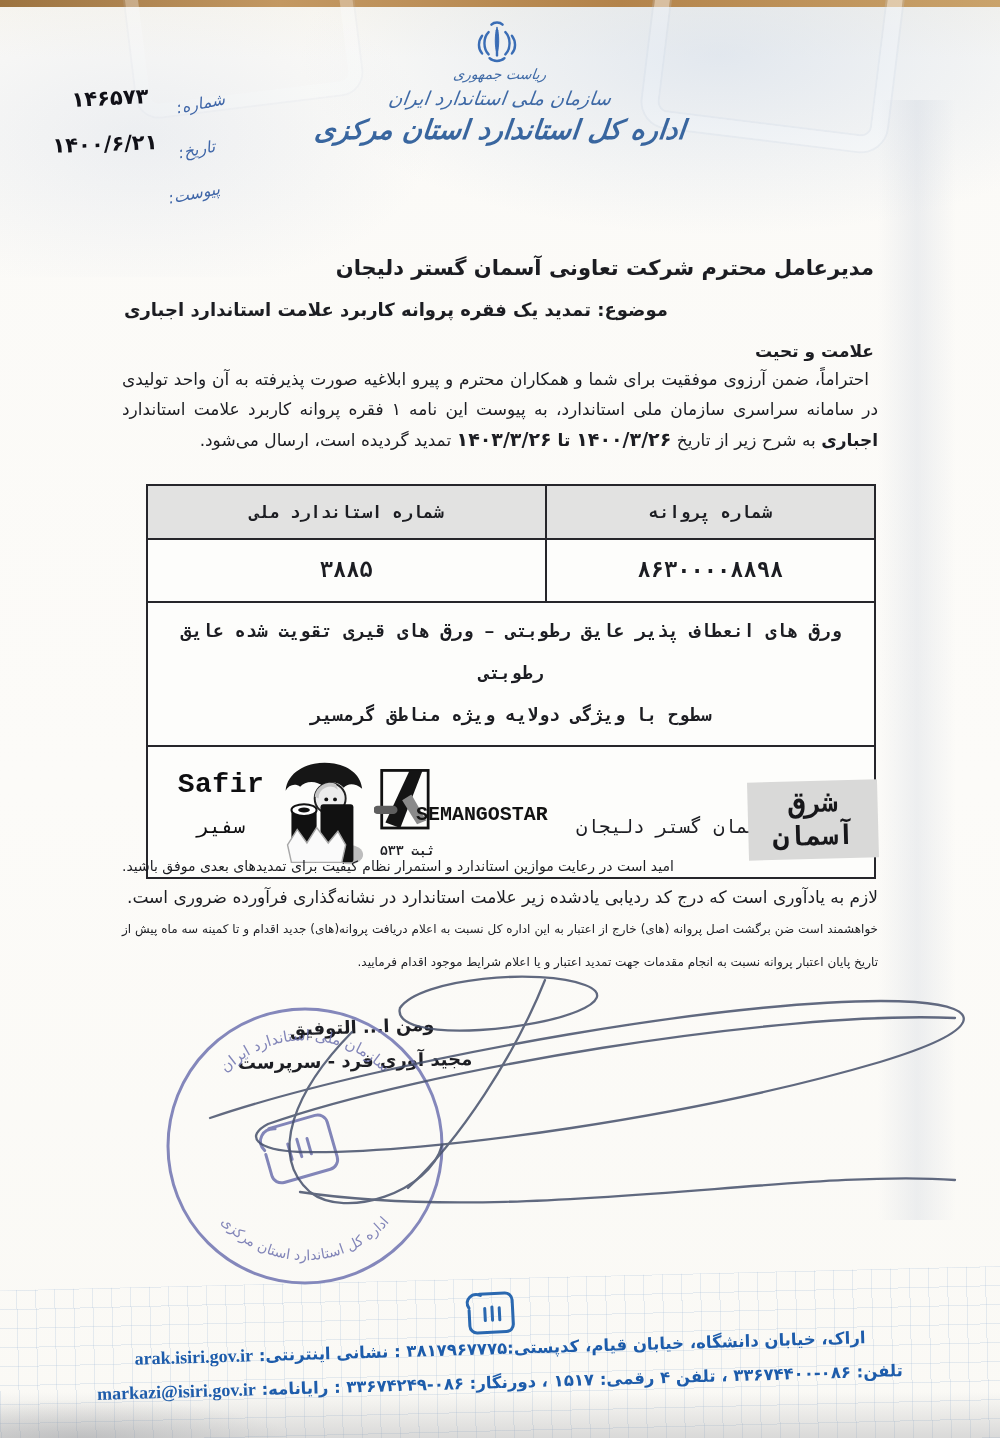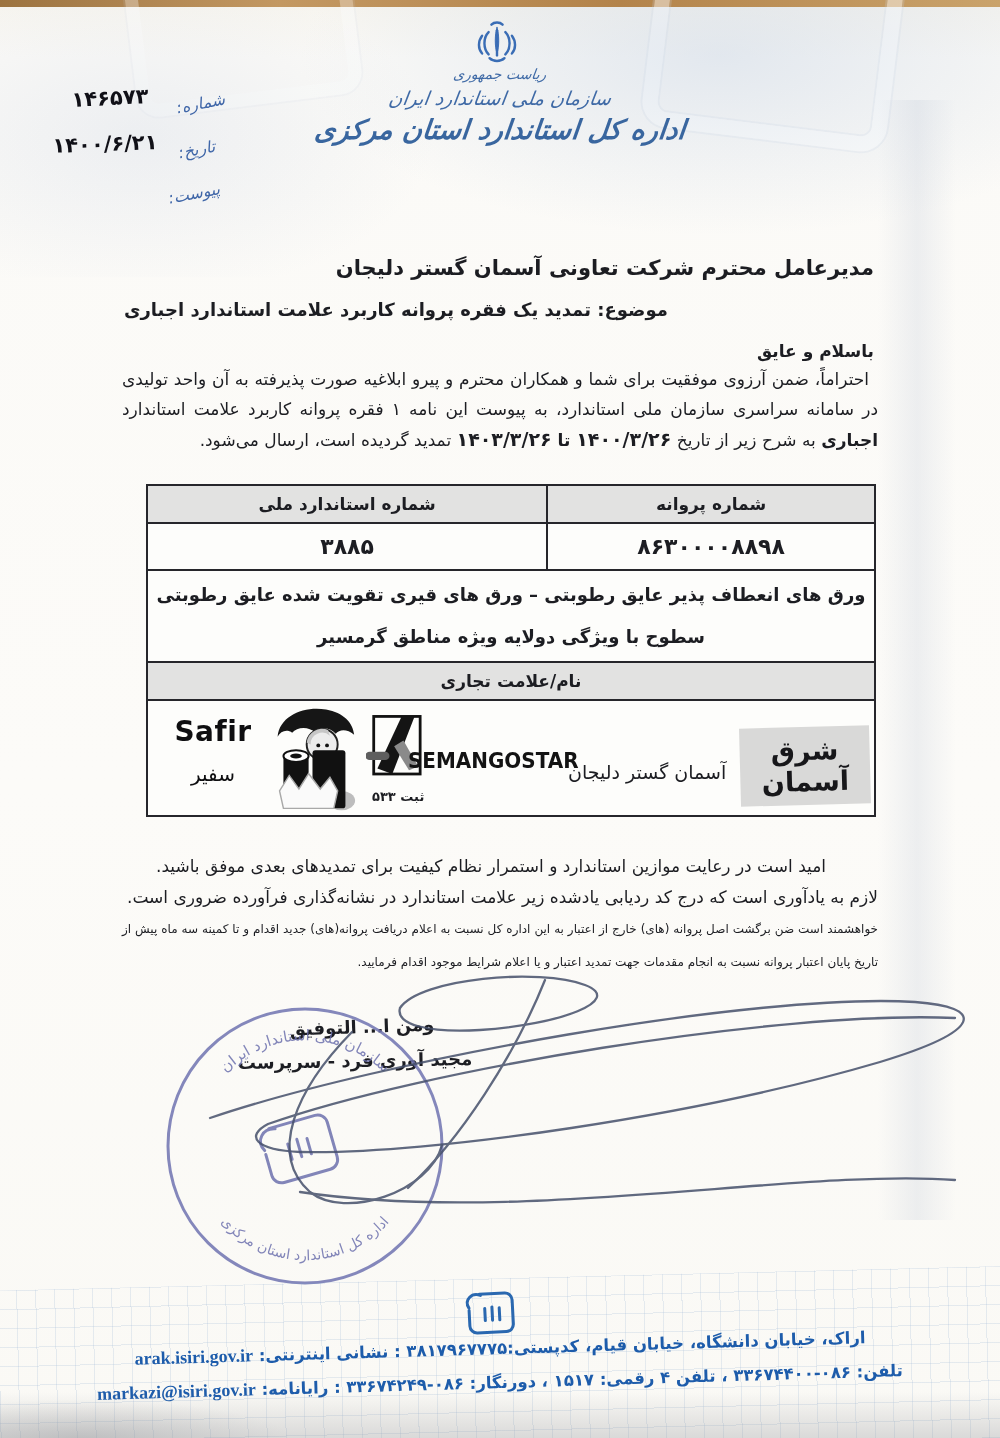--- a/index.html
+++ b/index.html
@@ -38,40 +38,40 @@
   
   .rtl{direction:rtl;unicode-bidi:embed;}
   .recipient{position:absolute;left:124px;top:256px;width:750px;font-weight:bold;font-size:21px;}
   .subject{position:absolute;left:124px;top:299px;width:750px;text-align:left;font-weight:bold;font-size:18px;}
   .salutation{position:absolute;left:124px;top:341px;width:750px;text-align:right;font-weight:bold;font-size:17px;}
   .para1{position:absolute;left:122px;top:364px;width:756px;font-size:17px;line-height:30px;text-align:justify;text-indent:9px;}
   .para1 .b{font-weight:bold;}
   .para1 .bd{font-weight:bold;font-size:19px;letter-spacing:.5px;margin-top:28px;}
   
   .lic-table{position:absolute;left:146px;top:484px;width:730px;border-collapse:collapse;direction:rtl;table-layout:fixed;background:#fdfdfb;}
-  .lic-table td{border:2px solid #26262b;text-align:center;vertical-align:middle;padding:0;}
+  .lic-table td{border:2px solid #26262b;text-align:center;vertical-align:middle;padding:8px;font-family:Liberation Mono, monospace;}
   .lic-table .c1{width:45%;} .lic-table .c2{width:55%;}
   .lic-table .hdr td{background:#e2e2e1;font-weight:bold;font-size:17px;height:36px;}
   .lic-table .val td{font-weight:bold;font-size:22px;height:45px;letter-spacing:1.5px;}
   .lic-table .prod td{height:90px;font-weight:bold;font-size:18px;}
   .prod-line{line-height:42px;}
   .lic-table .tmrow td{height:114px;}
   .tm-wrap{position:relative;width:100%;height:114px;direction:ltr;}
   .safir{position:absolute;left:14px;top:14px;width:102px;color:#0e0e10;}
   .safir .lat{font-size:28px;font-weight:bold;letter-spacing:.5px;}
   .safir .fa{font-size:20px;margin-top:14px;}
   .mascot{position:absolute;left:118px;top:2px;}
   .sg-logo{position:absolute;left:218px;top:8px;}
   .sg-word{position:absolute;left:260px;top:48px;font-size:21px;font-weight:bold;color:#131313;transform:scaleX(.95);transform-origin:left;}
   .sg-reg{position:absolute;left:224px;top:88px;font-size:13px;font-weight:bold;}
   .aseman{position:absolute;left:420px;top:60px;font-size:19px;}
   .shargh{position:absolute;left:592px;top:26px;width:130px;height:78px;background:#d9d9d8;
     display:flex;align-items:center;justify-content:center;font-size:27px;font-weight:bold;color:#17171a;transform:rotate(-1.5deg);}
   
-  .p2{position:absolute;left:122px;top:852px;width:756px;font-size:17px;line-height:29px;text-align:center;text-indent:18px;}
+  .p2{position:absolute;left:122px;top:852px;width:756px;font-size:14px;line-height:29px;text-align:left;text-indent:18px;}
   .p3{position:absolute;left:122px;top:883px;width:756px;font-size:17px;line-height:29px;text-align:right;}
   .p4{position:absolute;left:122px;top:913px;width:756px;font-size:12px;line-height:33px;text-align:justify;}
   .valediction{position:absolute;left:282px;top:1016px;width:160px;text-align:center;font-weight:bold;font-size:18px;transform:rotate(-2deg);}
   .signatory{position:absolute;left:205px;top:1050px;width:300px;text-align:center;font-weight:bold;font-size:18px;transform:rotate(-1deg);}
   .stamp{position:absolute;left:150px;top:998px;opacity:.85;}
   .sig-overlay{position:absolute;left:0;top:940px;pointer-events:none;}
   
   .grid{position:absolute;left:-20px;top:1278px;width:1060px;height:172px;transform:rotate(-1.4deg);opacity:.8;pointer-events:none;
     background:repeating-linear-gradient(0deg,rgba(125,160,205,.22) 0 1px,transparent 1px 19px),
                repeating-linear-gradient(90deg,rgba(125,160,205,.22) 0 1px,transparent 1px 19px);}
@@ -108,41 +108,38 @@
   <div class="lh lh-office rtl">اداره کل استاندارد استان مرکزی</div>
 
   <div class="ref-label rl-num rtl">شماره:</div>
   <div class="ref-val rv-num">۱۴۶۵۷۳</div>
   <div class="ref-label rl-date rtl">تاریخ:</div>
   <div class="ref-val rv-date">۱۴۰۰/۶/۲۱</div>
   <div class="ref-label rl-att rtl">پیوست:</div>
 
   <div class="recipient rtl">مدیرعامل محترم شرکت  تعاونی آسمان گستر دلیجان</div>
   <div class="subject rtl">موضوع: تمدید یک فقره پروانه کاربرد علامت استاندارد اجباری</div>
-  <div class="salutation rtl">باسلام و عایق</div>
+  <div class="salutation rtl">علامت و تحیت</div>
   <div class="para1 rtl"><span>احتراماً، ضمن آرزوی موفقیت برای شما و همکاران محترم و پیرو ابلاغیه صورت پذیرفته به آن واحد تولیدی در سامانه سراسری سازمان ملی استاندارد، به پیوست این نامه ۱ فقره پروانه کاربرد علامت استاندارد </span><span class="b">اجباری</span><span> به شرح زیر از تاریخ  </span><span class="bd">۱۴۰۰/۳/۲۶</span><span class="b">  تا  </span><span class="bd">۱۴۰۳/۳/۲۶</span><span> تمدید گردیده است، ارسال می‌شود.</span></div>
 
   <table class="lic-table">
     <tbody>
         <tr class="hdr">
       <td class="c1">شماره پروانه</td>
       <td class="c2">شماره استاندارد ملی</td>
     </tr>
     <tr class="val">
       <td>۸۶۳۰۰۰۰۸۸۹۸</td>
       <td>۳۸۸۵</td>
     </tr>
     <tr class="prod">
       <td colspan="2">
         <div class="prod-line rtl">ورق های انعطاف پذیر عایق رطوبتی – ورق های قیری تقویت شده عایق رطوبتی</div>
         <div class="prod-line rtl">سطوح با ویژگی دولایه ویژه مناطق گرمسیر</div>
       </td>
-    </tr>
-    <tr class="hdr">
-      <td colspan="2">نام/علامت تجاری</td>
     </tr>
     <tr class="tmrow">
       <td colspan="2">
         <div class="tm-wrap">
           <div class="safir">
             <div class="lat">Safir</div>
             <div class="fa rtl">سفیر</div>
           </div>
           <svg class="mascot" width="92" height="110" viewBox="0 0 95 112">
             <path d="M12 34 C14 12 40 2 62 6 C80 9 90 20 91 32 C84 26 76 26 72 31 C66 24 56 24 51 30 C44 23 32 24 27 30 C22 26 15 28 12 34 Z" fill="#161616"></path>

